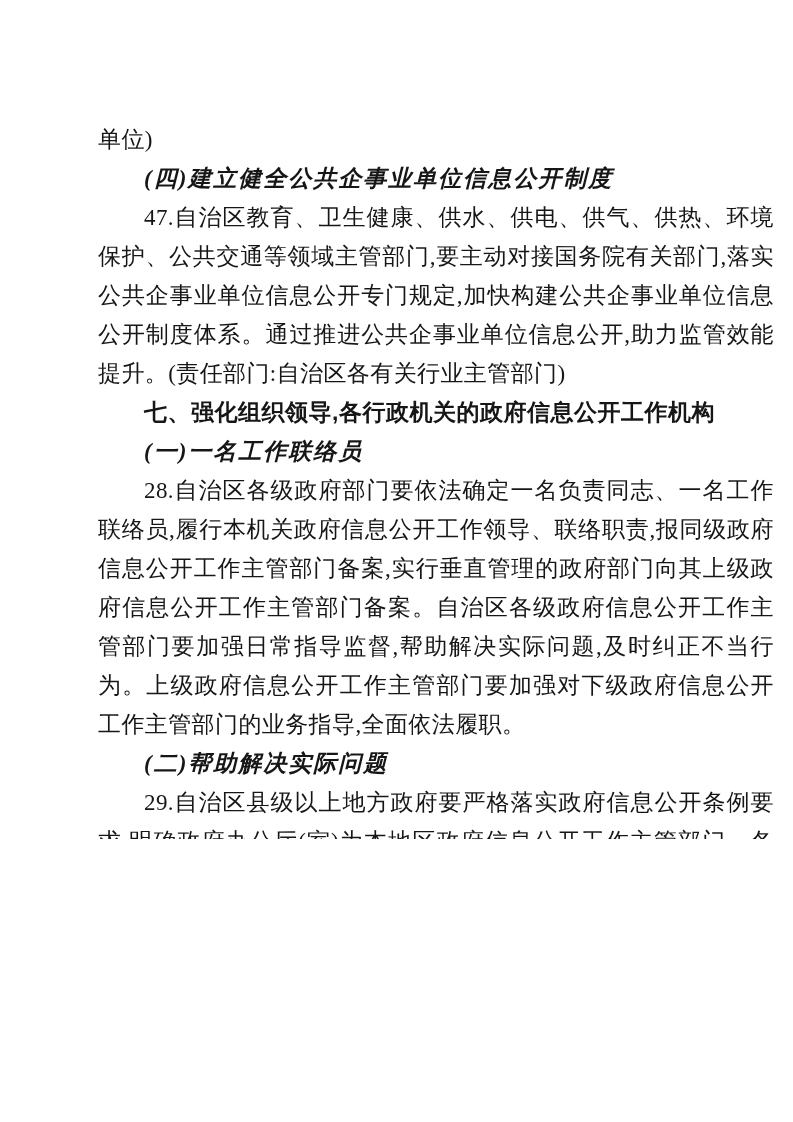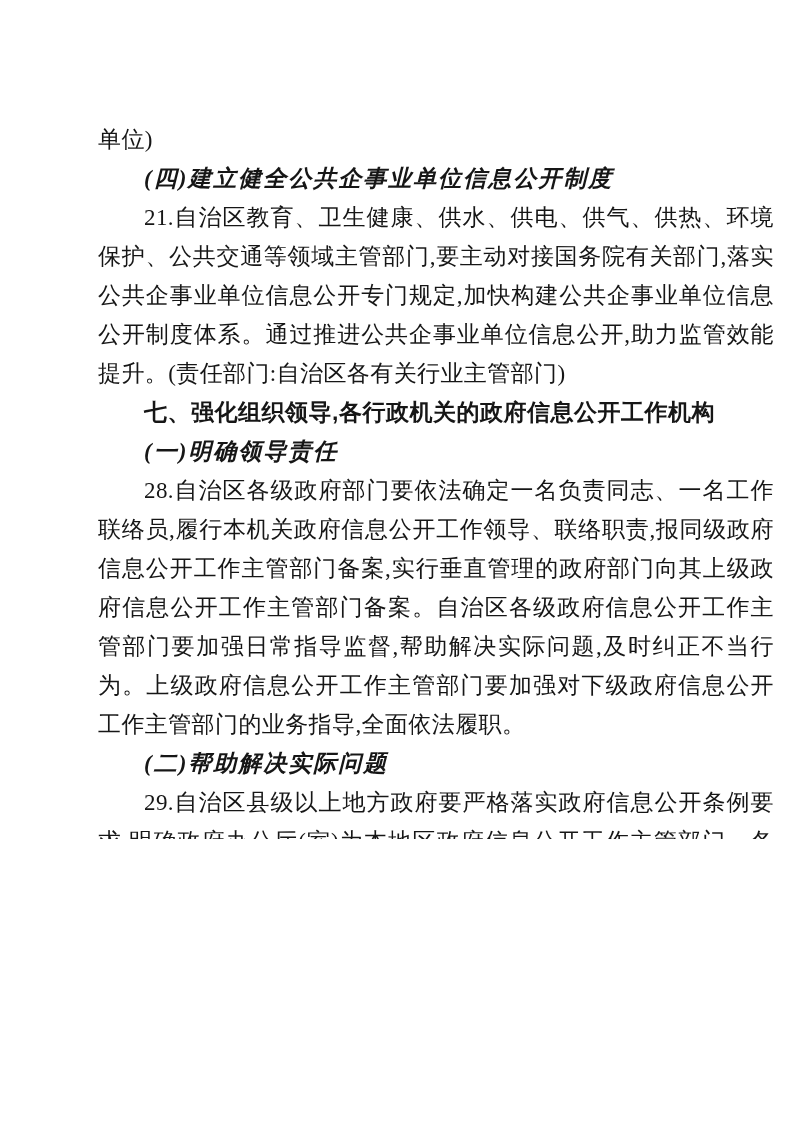--- a/index.html
+++ b/index.html
@@ -67,23 +67,23 @@
     margin-left: 26px;
   }
 </style>
 </head>
 <body>
 
 <div class="page">
   <div class="content">
     <p class="body-para continuation">单位)</p>
     <p class="subhead">(四)建立健全公共企事业单位信息公开制度</p>
-    <p class="body-para">21.自治区教育、卫生健康、供水、供电、供气、供热、环境保护、公共交通等领域主管部门,要主动对接国务院有关部门,落实公共企事业单位信息公开专门规定,加快构建公共企事业单位信息公开制度体系。通过推进公共企事业单位信息公开,助力监管效能提升。(责任部门:自治区各有关行业主管部门)</p>
+    <p class="body-para">47.自治区教育、卫生健康、供水、供电、供气、供热、环境保护、公共交通等领域主管部门,要主动对接国务院有关部门,落实公共企事业单位信息公开专门规定,加快构建公共企事业单位信息公开制度体系。通过推进公共企事业单位信息公开,助力监管效能提升。(责任部门:自治区各有关行业主管部门)</p>
     <h2 class="chapter-head">七、强化组织领导,各行政机关的政府信息公开工作机构</h2>
-    <p class="subhead">(一)明确领导责任</p>
+    <p class="subhead">(一)一名工作联络员</p>
     <p class="body-para">28.自治区各级政府部门要依法确定一名负责同志、一名工作联络员,履行本机关政府信息公开工作领导、联络职责,报同级政府信息公开工作主管部门备案,实行垂直管理的政府部门向其上级政府信息公开工作主管部门备案。自治区各级政府信息公开工作主管部门要加强日常指导监督,帮助解决实际问题,及时纠正不当行为。上级政府信息公开工作主管部门要加强对下级政府信息公开工作主管部门的业务指导,全面依法履职。</p>
     <p class="subhead">(二)帮助解决实际问题</p>
     <p class="body-para">29.自治区县级以上地方政府要严格落实政府信息公开条例要求,明确政府办公厅(室)为本地区政府信息公开工作主管部门。各行政机关的政府信息公开工作机构,原则上应在本机关内设机构中指定,并配齐配强工作力量,确保履行好政府信息公开工作机构职能。</p>
   </div>
 
   <div class="page-footer">
     <span>— 11 —</span>
   </div>
 </div>
 

